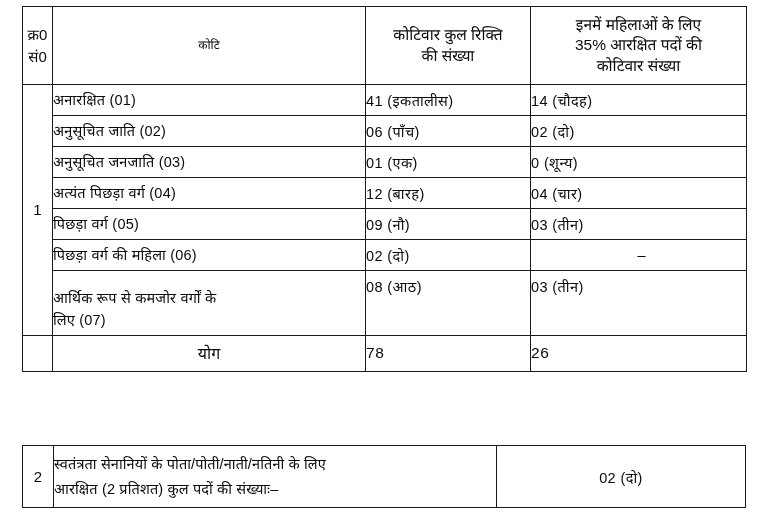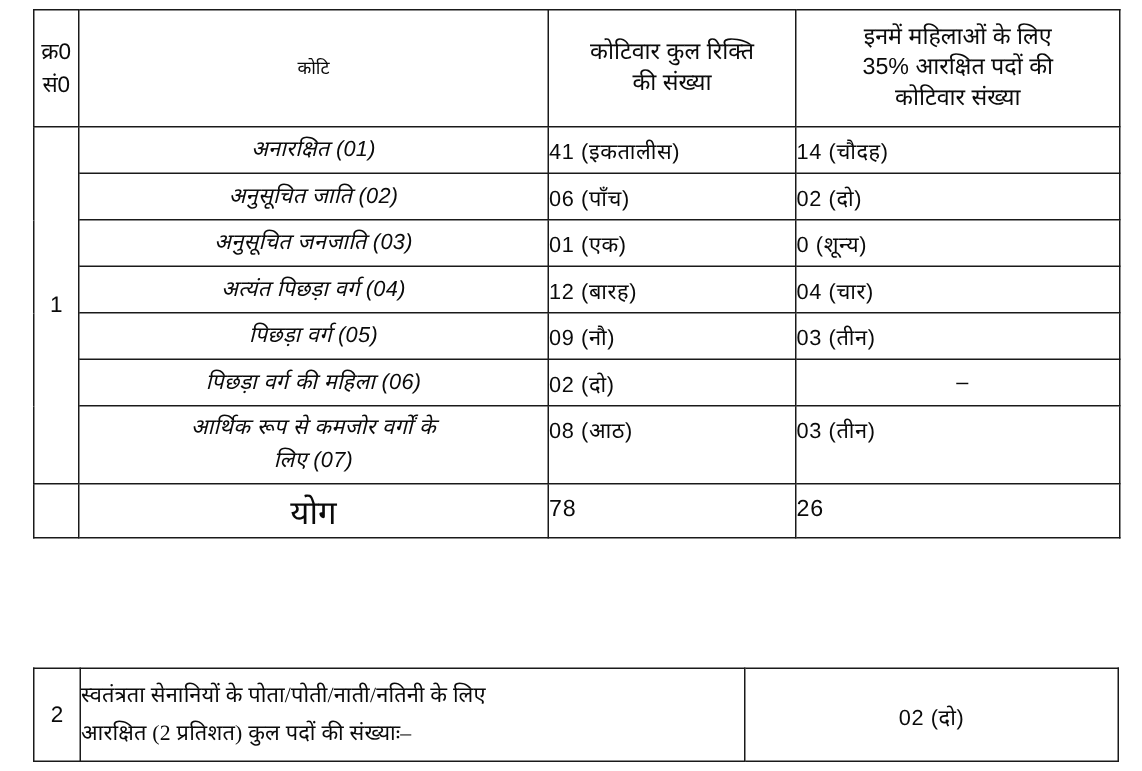--- a/index.html
+++ b/index.html
@@ -68,27 +68,26 @@
     font-weight: bold;
     vertical-align: middle;
   }
 
   .cat-cell {
     font-size: 14.5px;
     padding: 4px 6px 5px 12px;
     line-height: 1.55;
     height: 31px;
     box-sizing: border-box;
-    text-align: center;
+    text-align: left;
     letter-spacing: 0.2px;
-    font-style: italic;
   }
   .cat-cell.two-line {
     height: 48px;
-    padding-top: 3px;
+    padding-top: 16px;
     padding-bottom: 3px;
   }
   .cat-line { display: block; white-space: nowrap; }
 
   .num-cell {
     font-size: 14.5px;
     padding: 4px 6px 5px 30px;
     height: 31px;
     box-sizing: border-box;
     text-align: left;
@@ -102,21 +101,21 @@
     letter-spacing: 0;
   }
   .num-cell.tall {
     height: 48px;
     vertical-align: top;
     padding-top: 5px;
   }
 
   .total-label {
     text-align: center;
-    font-size: 22px;
+    font-size: 16px;
     font-weight: bold;
     height: 36px;
     box-sizing: border-box;
     padding: 4px;
   }
   .total-value {
     text-align: left;
     font-size: 15.5px;
     font-weight: bold;
     letter-spacing: 0.6px;
@@ -148,21 +147,20 @@
   }
   .freedom-desc {
     width: 443px;
     font-size: 14.5px;
     line-height: 1.72;
     padding: 6px 10px 7px 12px;
     text-align: left;
     box-sizing: border-box;
     height: 62px;
     letter-spacing: 0.15px;
-    font-family: Liberation Serif, serif;
   }
   .freedom-desc .cat-line { white-space: nowrap; }
   .freedom-value {
     text-align: center;
     font-size: 14.5px;
     letter-spacing: 0.4px;
     box-sizing: border-box;
     height: 62px;
   }
 </style>

